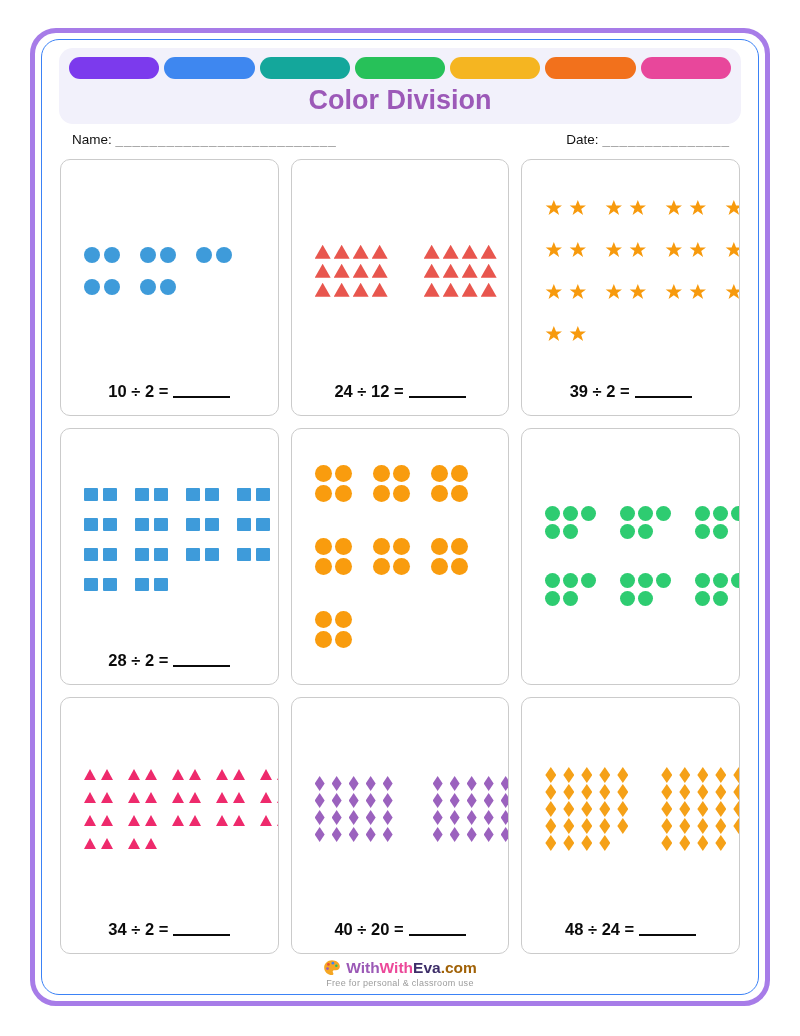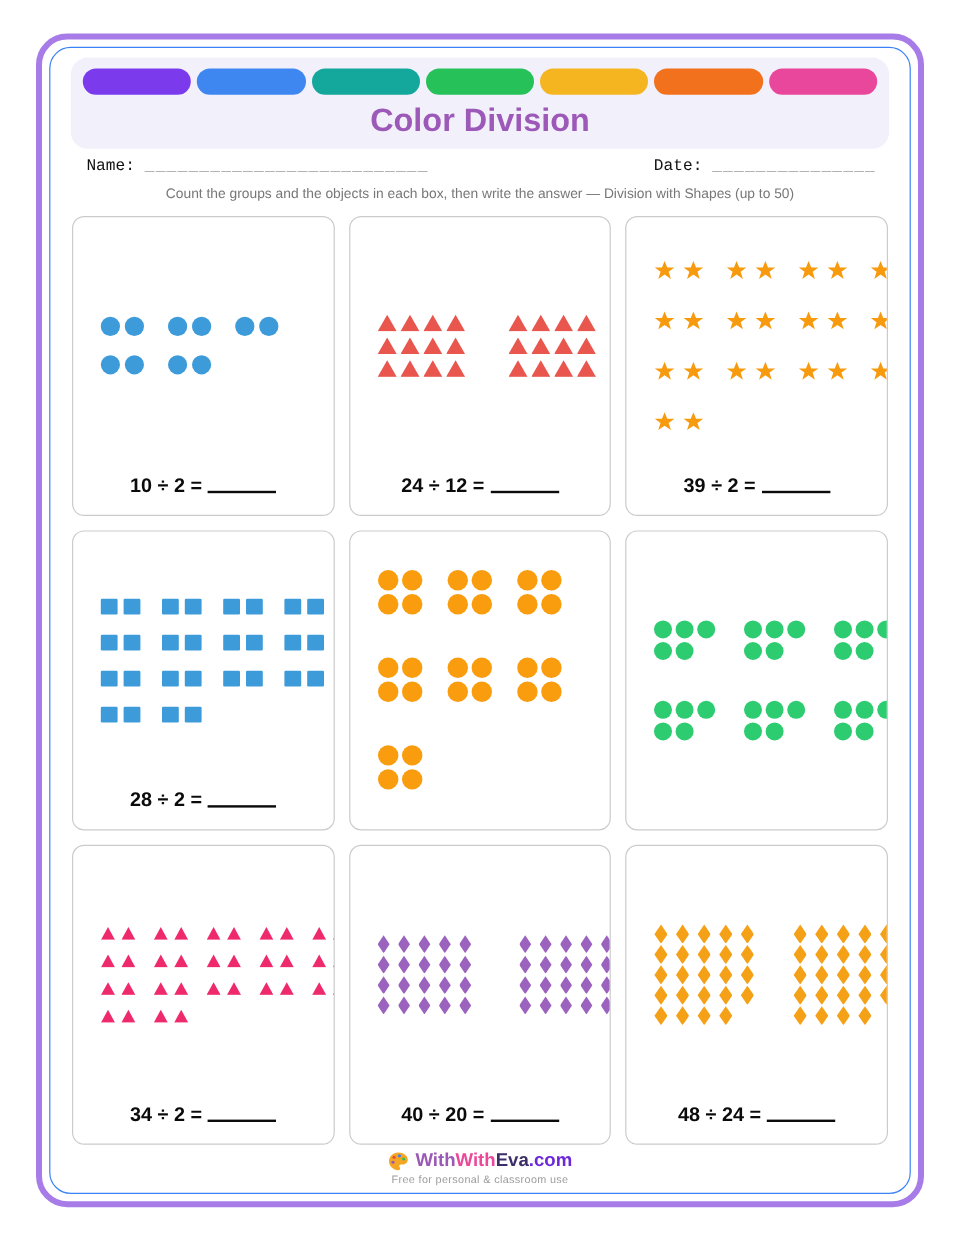--- a/index.html
+++ b/index.html
@@ -20,21 +20,21 @@
   .rainbow { display:flex; gap:5px; height:22px; }
   .rainbow span { flex:1; border-radius:11px; }
   .page-title {
     text-align:center; color:#9C59B8; font-weight:bold; font-size:27px;
     margin-top:7px; line-height:1.1;
   }
   .namedate-row {
     display:flex; justify-content:space-between; padding:0 12px 0 14px;
     margin-top:8px; font-size:13.5px; color:#111; font-weight:bold; font-weight:normal;
   }
-  .nd-item { white-space:nowrap;font-family:Liberation Mono, monospace; }
+  .nd-item { white-space:nowrap; }
   .blank-underscores { color:#999; letter-spacing:1px; }
   .instruction { text-align:center; color:#777; font-size:11.5px; margin-top:9px; }
   .problems-grid {
     display:grid; grid-template-columns:repeat(3,1fr); grid-template-rows:repeat(3,1fr);
     gap:12px; flex:1; margin-top:12px; padding:0 2px;
   }
   .card {
     border:1.5px solid #CBCBCB; border-radius:10px; background:#fff;
     display:flex; flex-direction:column; box-sizing:border-box; overflow:hidden;
   }
@@ -79,21 +79,20 @@
       <div class="nd-item">
         <span>Name:</span>
         <span class="blank-underscores">__________________________</span>
       </div>
       <div class="nd-item">
         <span>Date:</span>
         <span class="blank-underscores">_______________</span>
       </div>
     </div>
 
-    <div class="instruction">Count the groups and the objects in each box, then write the answer — Division with Shapes (up to 50)</div>
 
     <div class="problems-grid" id="problems-grid">
         <div class="card">
           <div class="shape-area">
             <div class="shape-row" style="gap: 20px;">
               <div class="group" style="grid-template-columns: repeat(2, 16px); gap: 5px 4px;">
                 <span class="shape shape-circle" style="width: 16px; height: 16px; background: rgb(62, 155, 218);"></span>
                 <span class="shape shape-circle" style="width: 16px; height: 16px; background: rgb(62, 155, 218);"></span>
               </div>
               <div class="group" style="grid-template-columns: repeat(2, 16px); gap: 5px 4px;">
@@ -581,19 +580,19 @@
 
     <div class="footer">
       <div class="brand-row">
         <svg width="18" height="18" viewBox="0 0 20 20">
           <path d="M10 1.5c-4.8 0-8.7 3.6-8.7 8.2 0 4.5 3.9 8.2 8.7 8.2 0.9 0 1.6-0.7 1.6-1.6 0-0.4-0.2-0.8-0.4-1.1-0.3-0.3-0.4-0.6-0.4-1 0-0.9 0.7-1.6 1.6-1.6h1.9c2.6 0 4.4-1.8 4.4-4.2C18.7 4.6 14.8 1.5 10 1.5z" fill="#F5A623"></path>
           <circle cx="6" cy="6" r="1.5" fill="#E74C3C"></circle>
           <circle cx="11" cy="4.6" r="1.5" fill="#3B82F6"></circle>
           <circle cx="14.8" cy="7.6" r="1.4" fill="#27C159"></circle>
           <circle cx="5" cy="10.6" r="1.5" fill="#9B59B6"></circle>
         </svg>
-        <span id="brand-text"><span style="color: rgb(155, 89, 182);">With</span><span style="color: rgb(236, 72, 153);">With</span><span style="color: rgb(61, 46, 105);">Eva</span><span style="color: #6d28d9;">.com</span></span>
+        <span id="brand-text"><span style="color: rgb(155, 89, 182);">With</span><span style="color: rgb(236, 72, 153);">With</span><span style="color: rgb(61, 46, 105);">Eva</span><span style="color: #a16207;">.com</span></span>
       </div>
       <div class="tagline">Free for personal &amp; classroom use</div>
     </div>
 
   </div>
 </div>
 
 </body></html>

